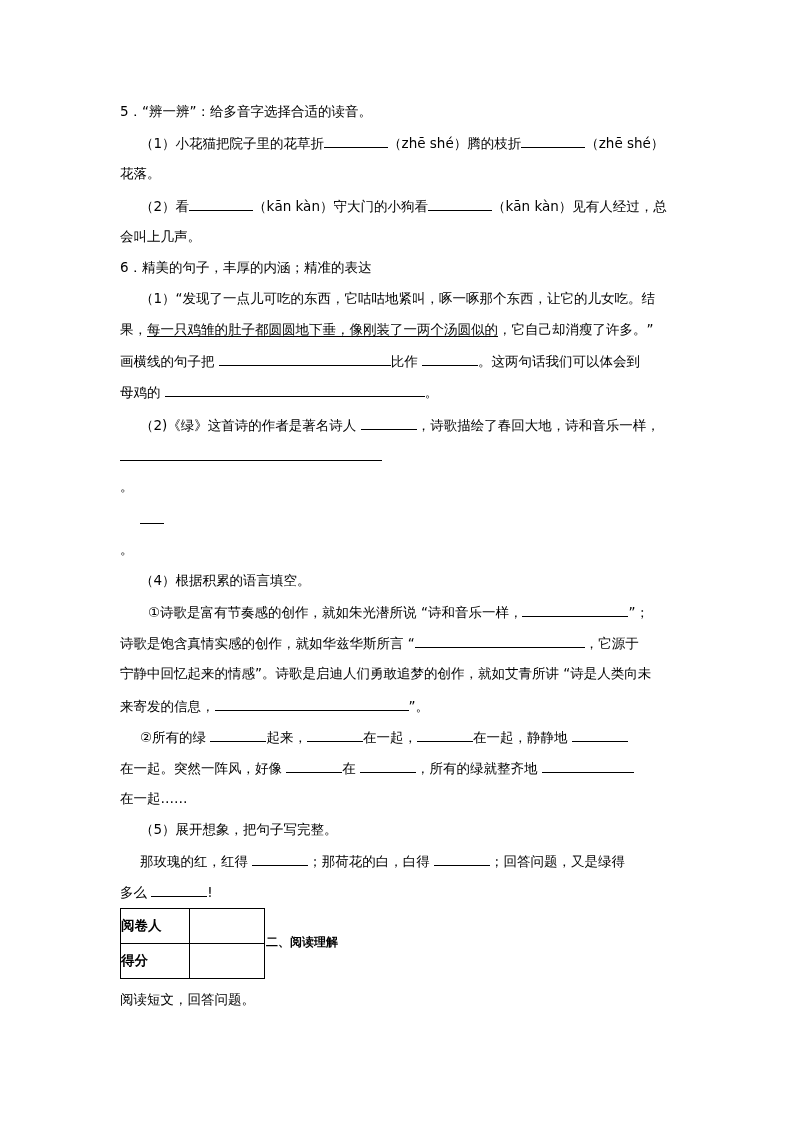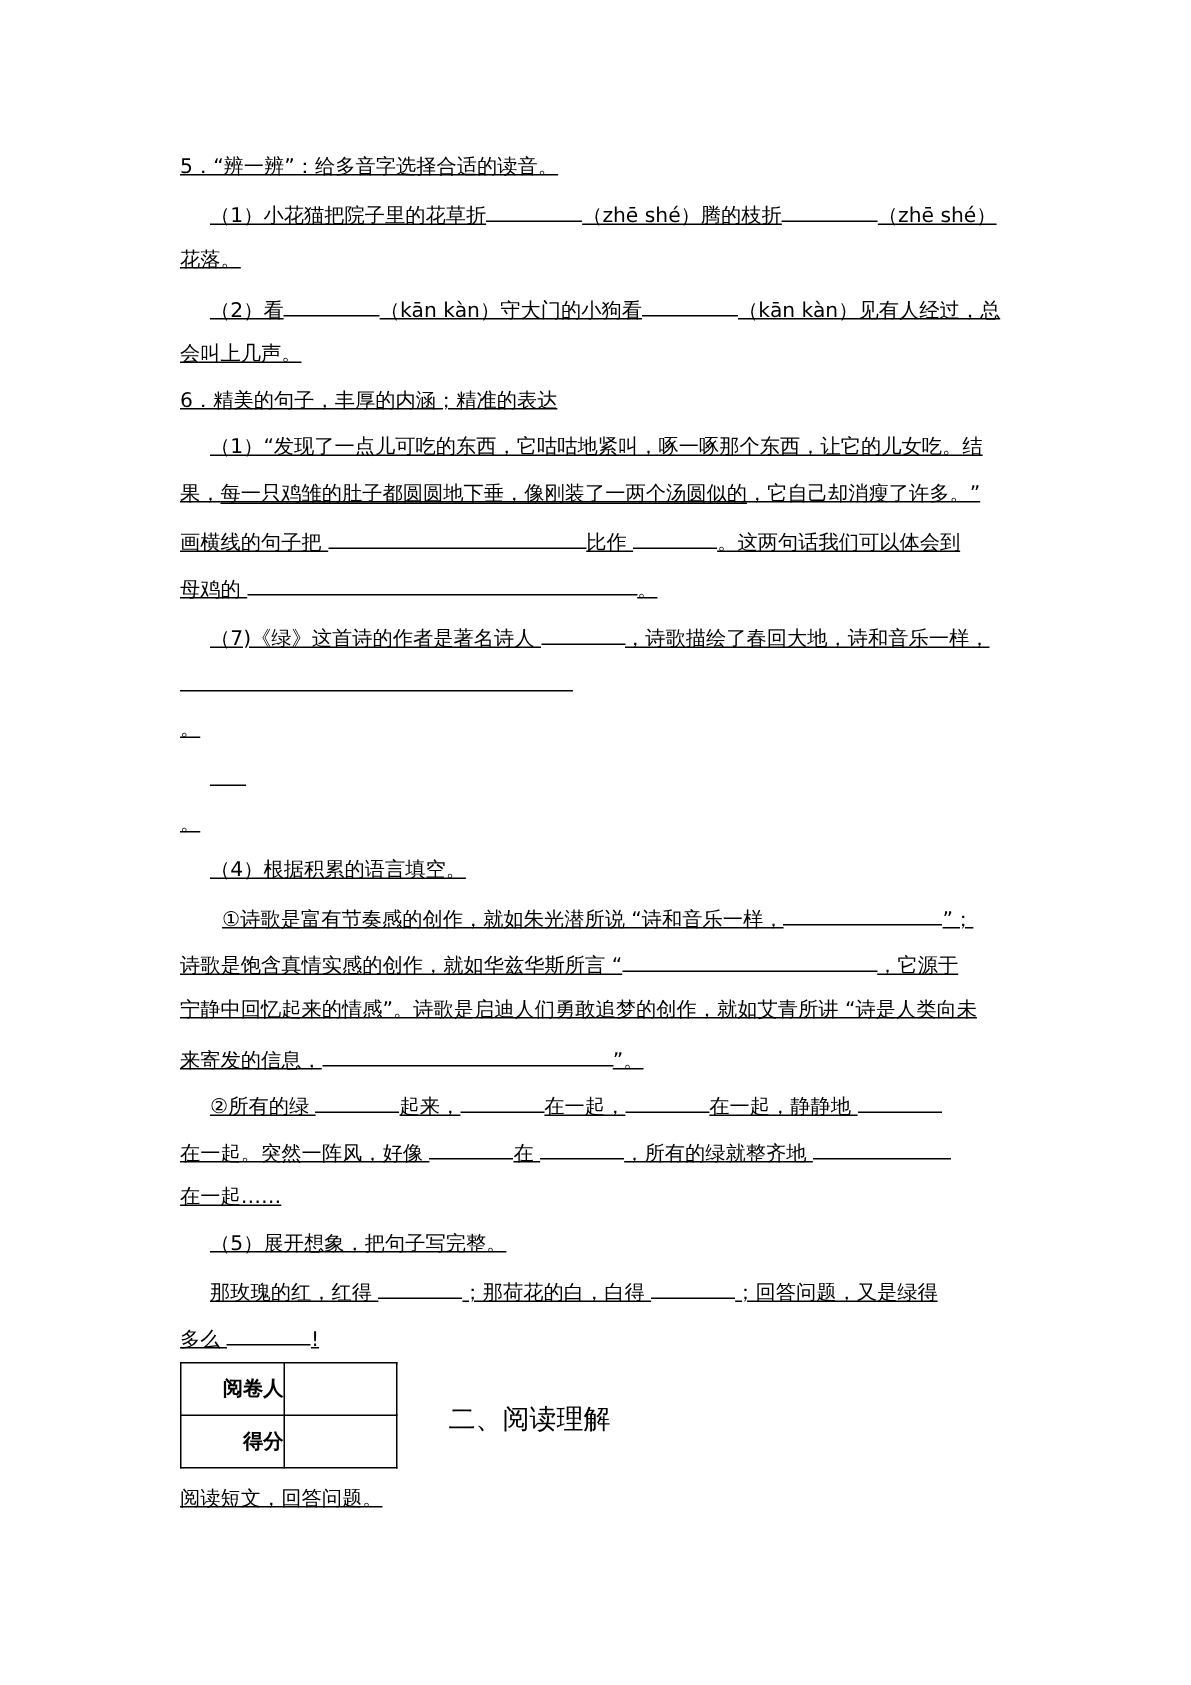--- a/index.html
+++ b/index.html
@@ -1,28 +1,28 @@
 <!DOCTYPE html>
 <html><head>
 <meta charset="utf-8">
 <style>
   html, body { margin: 0; padding: 0; background: #ffffff; }
   body { width: 794px; height: 1123px; position: relative; overflow: hidden;
          font-family: "DejaVu Sans", "Liberation Sans", sans-serif; color: #000; }
   .page { position: absolute; left: 120px; top: 100px; width: 556px; }
-  .line { position: absolute; left: 0; font-size: 13.5px; line-height: 18px; white-space: nowrap; text-decoration: underline; }
+  .line { position: absolute; left: 0; font-size: 13.5px; line-height: 18px; white-space: nowrap; }
   .ind { left: 20px; }
   .ind2 { left: 28px; }
   .blank { display: inline-block; border-bottom: 1px solid #000; height: 14px; vertical-align: baseline; }
   .u { text-decoration: underline; text-underline-offset: 2px; text-align: right; }
   .score { position: absolute; left: 0; top: 808px; border-collapse: collapse; }
-  .score td { border: 1px solid #000; width: 68px; height: 34px; text-align: right;
+  .score td { border: 1px solid #000; width: 68px; height: 34px; text-align: left;
               font-weight: bold; font-size: 13.5px; padding: 0; }
   .score td.empty { width: 74px; }
-  .sect { position: absolute; left: 146px; top: 834px; font-size: 18px; font-weight: normal; padding-left: 33px; }
+  .sect { position: absolute; left: 146px; top: 834px; font-size: 12px; font-weight: bold; }
 </style>
 </head>
 <body>
 
 <div class="page">
 
   <div class="line" style="top:2px">5．“辨一辨”：给多音字选择合适的读音。</div>
 
   <div class="line ind" style="top:33px">
     <span>（1）小花猫把院子里的花草折</span><span class="blank" style="width:64px"></span><span>（zhē shé）腾的枝折</span><span class="blank" style="width:64px"></span><span>（zhē shé）</span>
@@ -41,21 +41,21 @@
     <span>果，</span><span class="u">每一只鸡雏的肚子都圆圆地下垂，像刚装了一两个汤圆似的</span><span>，它自己却消瘦了许多。”</span>
   </div>
   <div class="line" style="top:251px">
     <span>画横线的句子把 </span><span class="blank" style="width:172px"></span><span>比作 </span><span class="blank" style="width:56px"></span><span>。这两句话我们可以体会到</span>
   </div>
   <div class="line" style="top:282px">
     <span>母鸡的 </span><span class="blank" style="width:260px"></span><span>。</span>
   </div>
 
   <div class="line ind" style="top:315px">
-    <span>（7)《绿》这首诗的作者是著名诗人 </span><span class="blank" style="width:56px"></span><span>，诗歌描绘了春回大地，诗和音乐一样，</span>
+    <span>（2)《绿》这首诗的作者是著名诗人 </span><span class="blank" style="width:56px"></span><span>，诗歌描绘了春回大地，诗和音乐一样，</span>
   </div>
   <div class="line" style="top:346px">
     <span class="blank" style="width:262px"></span>
   </div>
   <div class="line" style="top:377px">。</div>
 
   <div class="line ind" style="top:409px">
     <span class="blank" style="width:24px"></span>
   </div>
   <div class="line" style="top:440px">。</div>

